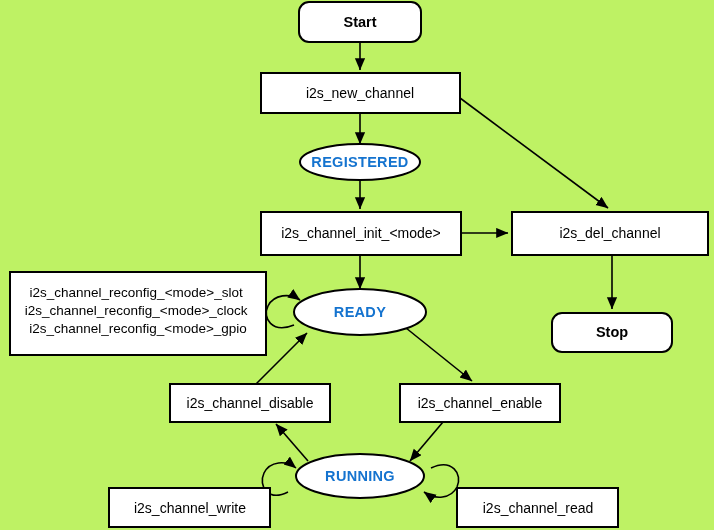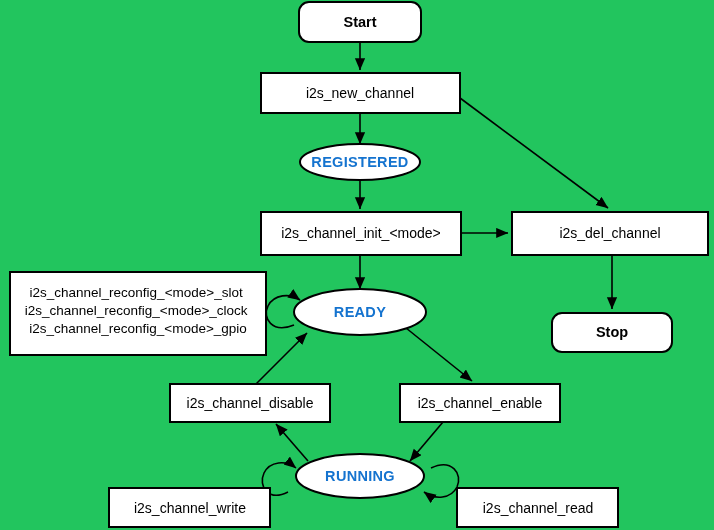--- a/index.html
+++ b/index.html
@@ -10,21 +10,21 @@
   body {
     width: 714px;
     height: 530px;
     overflow: hidden;
     font-family: "Liberation Sans", sans-serif;
   }
   #diagram-root {
     position: relative;
     width: 714px;
     height: 530px;
-    background: #22c55e;
+    background: #bef264;
   }
   svg#state-diagram {
     display: block;
     width: 714px;
     height: 530px;
   }
   .node-shape {
     fill: #ffffff;
     stroke: #000000;
     stroke-width: 2;

